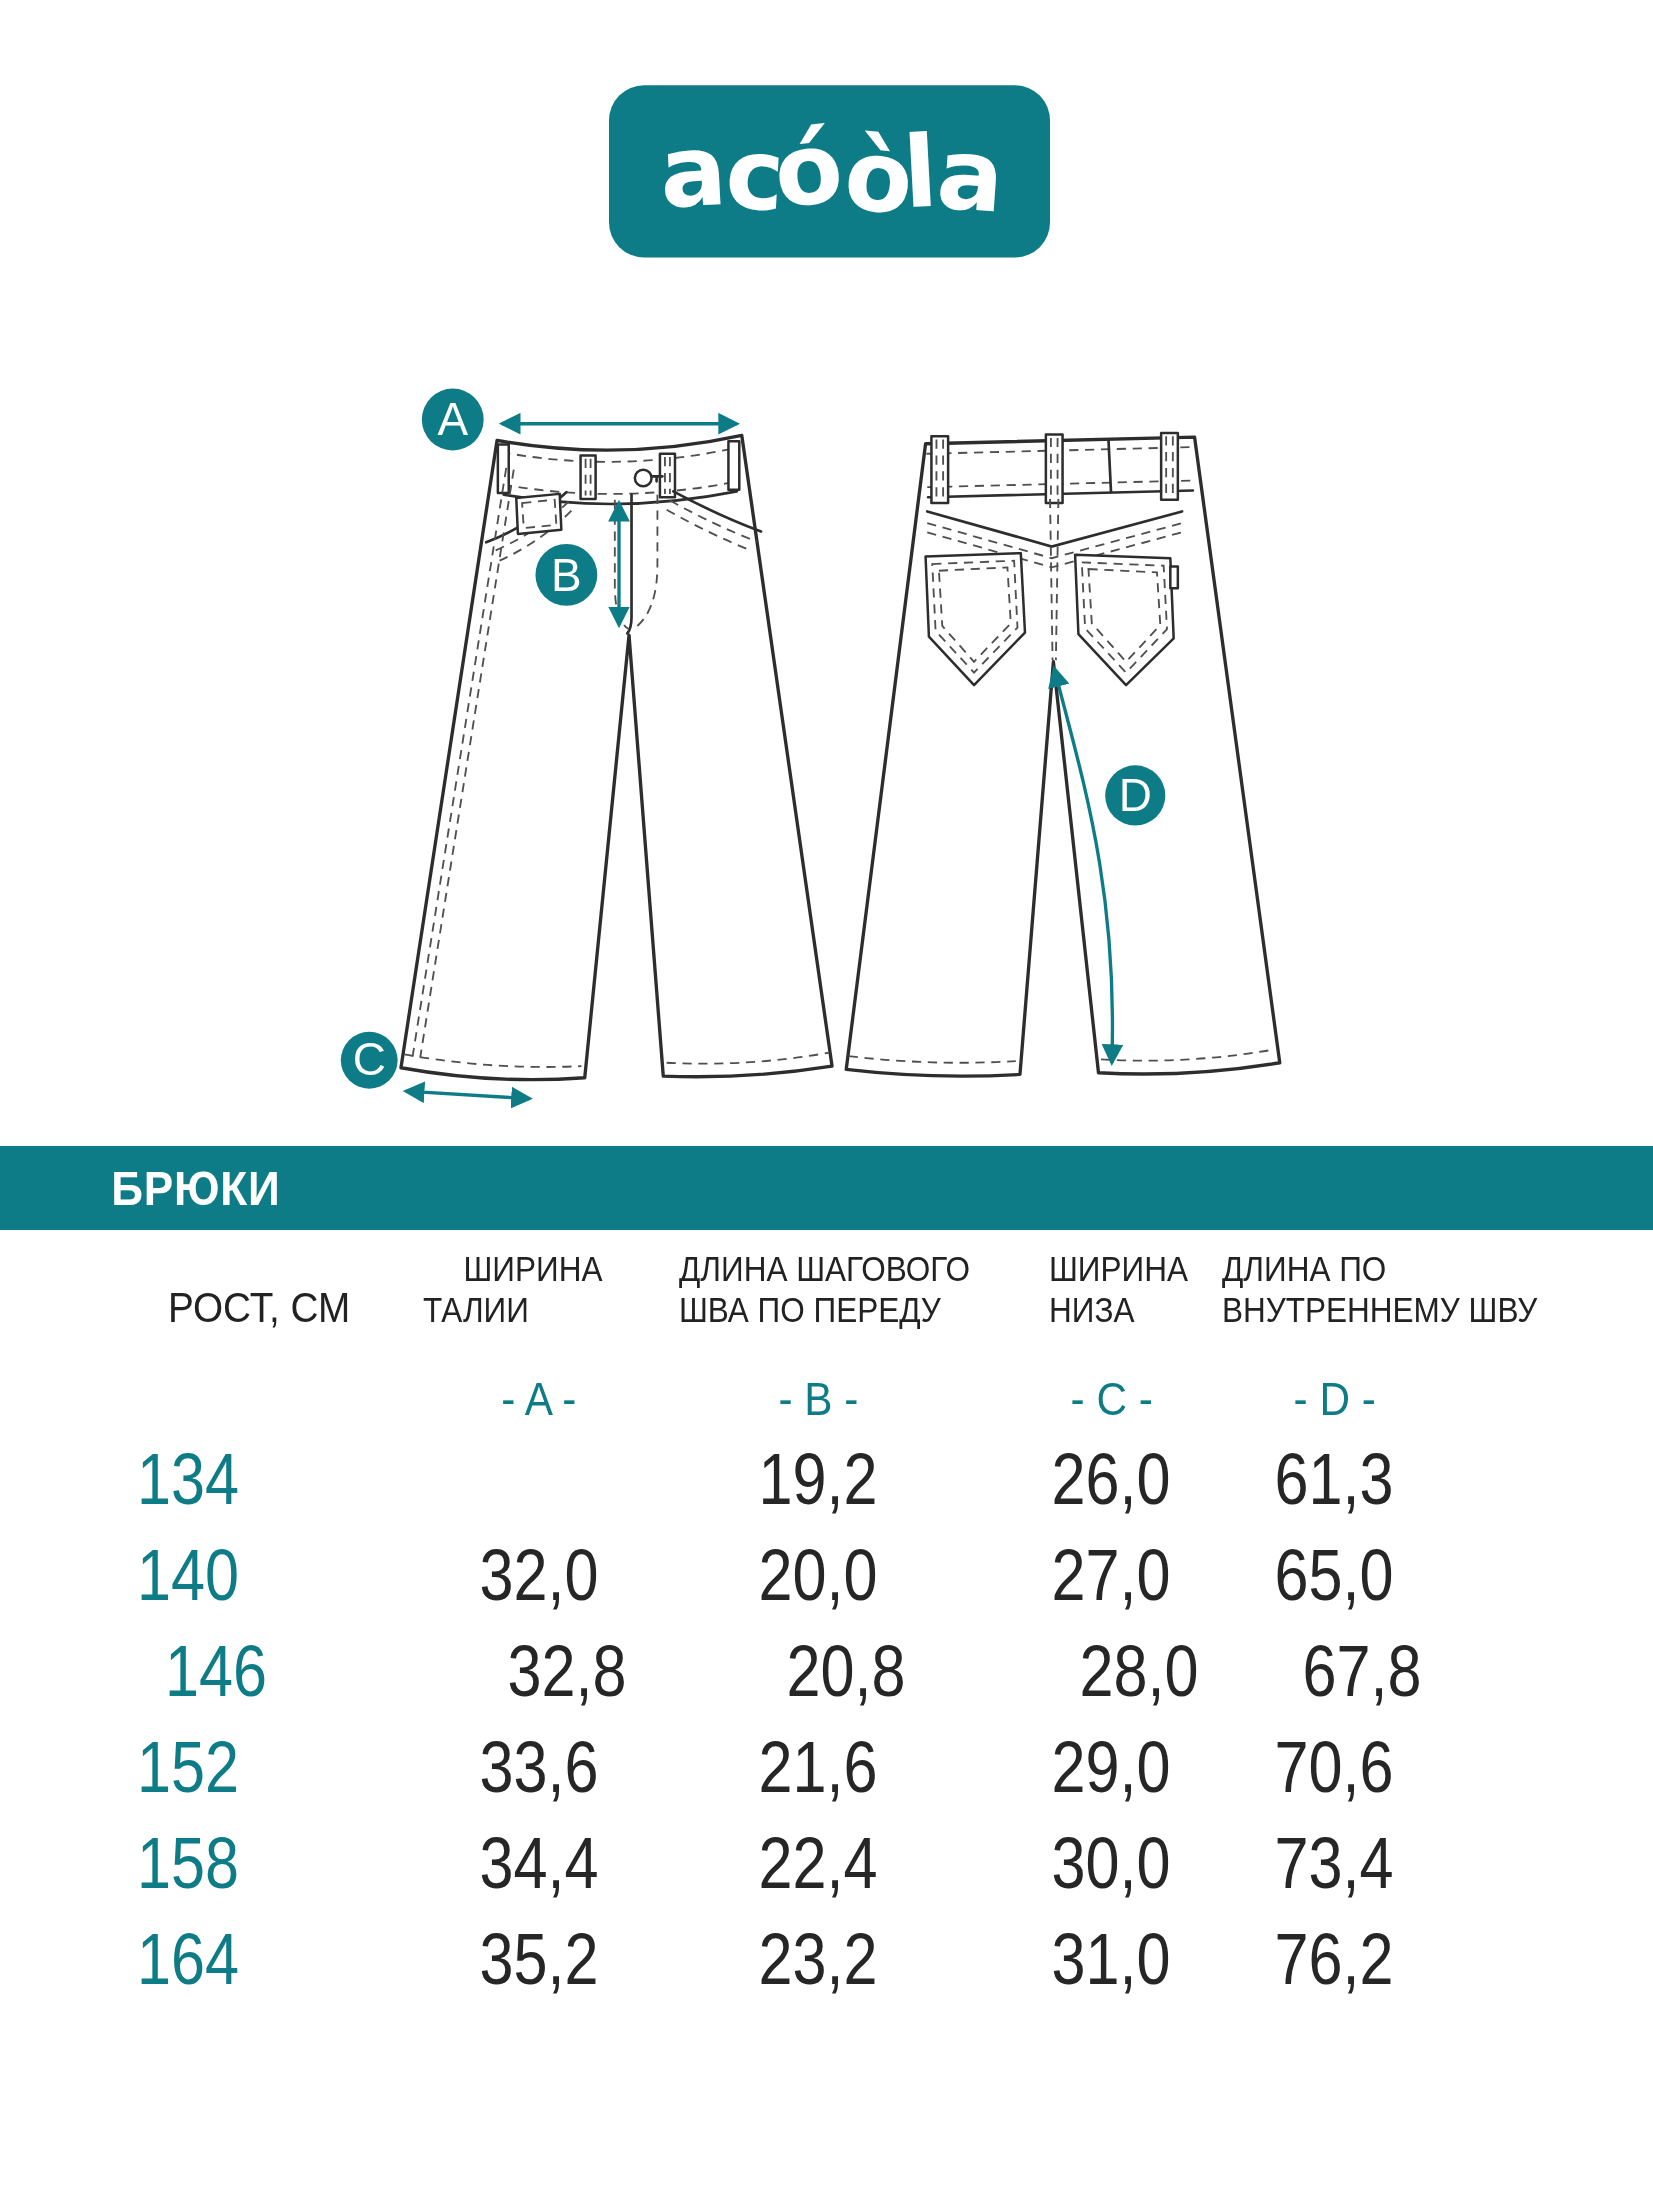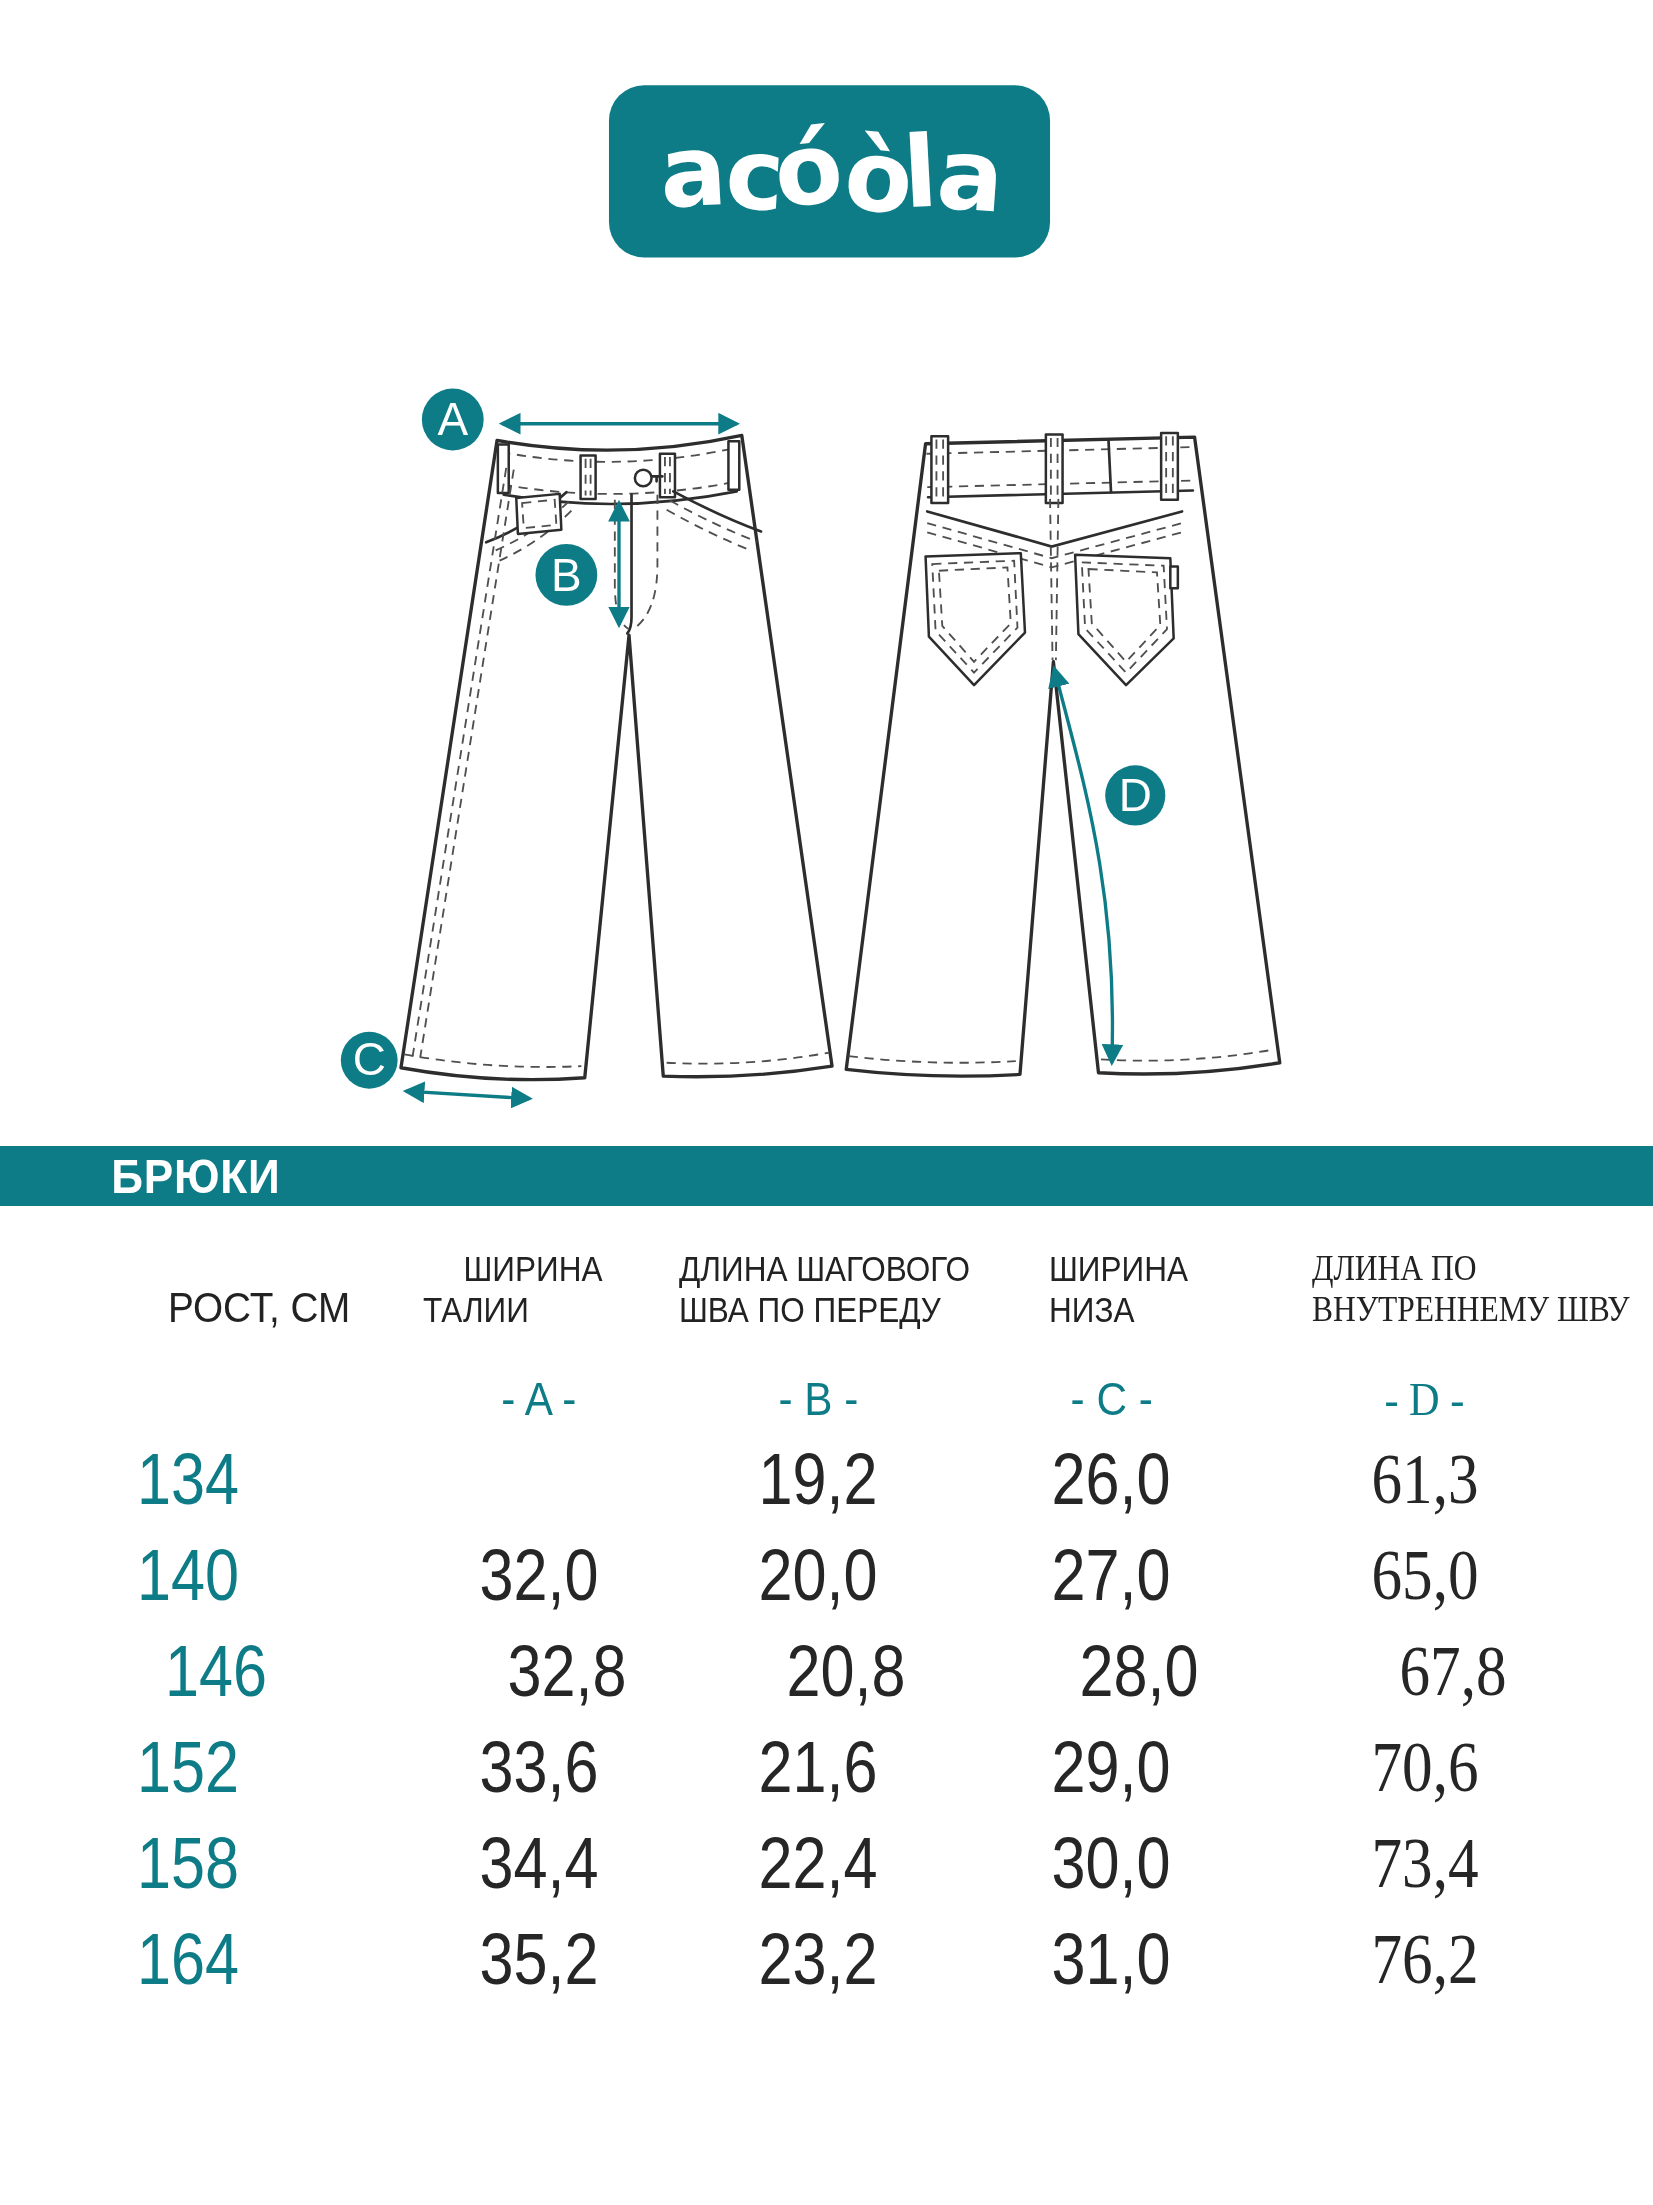--- a/index.html
+++ b/index.html
@@ -27,32 +27,32 @@
   .stitch{fill:none;stroke:var(--stitch);stroke-width:2.2;stroke-dasharray:11 8;stroke-linecap:butt;}
   .arrow{fill:none;stroke:var(--accent);stroke-width:4;}
   .mk-circle{fill:var(--accent);}
   .mk-letter{
     fill:#ffffff;font-family:"Liberation Sans", sans-serif;
     font-size:55px;font-weight:400;text-anchor:middle;
   }
   .ah{fill:var(--accent);}
   
   #title-bar{
-    position:absolute;left:0;top:1146px;width:1654px;height:60px;
+    position:absolute;left:0;top:1146px;width:1654px;height:84px;
     background:var(--accent);display:flex;align-items:center;
   }
   #title-bar span{
     color:#ffffff;font-size:48px;font-weight:bold;letter-spacing:0.8px;
     padding-left:121px;display:inline-block;transform:scaleX(.92);transform-origin:left center;
   }
   .col0{left:0;width:376px;}
   .col1{left:376px;width:326px;}
   .col2{left:668px;width:301px;}
   .col3{left:961px;width:301px;}
-  .col4{left:1299px;width:251px;font-family:Liberation Serif, serif;}
+  .col4{left:1209px;width:251px;}
   .hdr-cell{position:absolute;top:1248px;height:84px;color:var(--ink);}
   .hdr-block{
     display:inline-block;text-align:left;font-size:35px;line-height:41px;
     color:#222;transform:scaleX(.9);transform-origin:left center;white-space:nowrap;
   }
   .hdr-l1{display:block;}
   .hdr-l1.indent{padding-left:45px;}
   .size-hdr{
     position:absolute;top:1248px;height:84px;left:0;width:376px;
     display:flex;align-items:flex-end;justify-content:flex-start;margin-left:44px;

